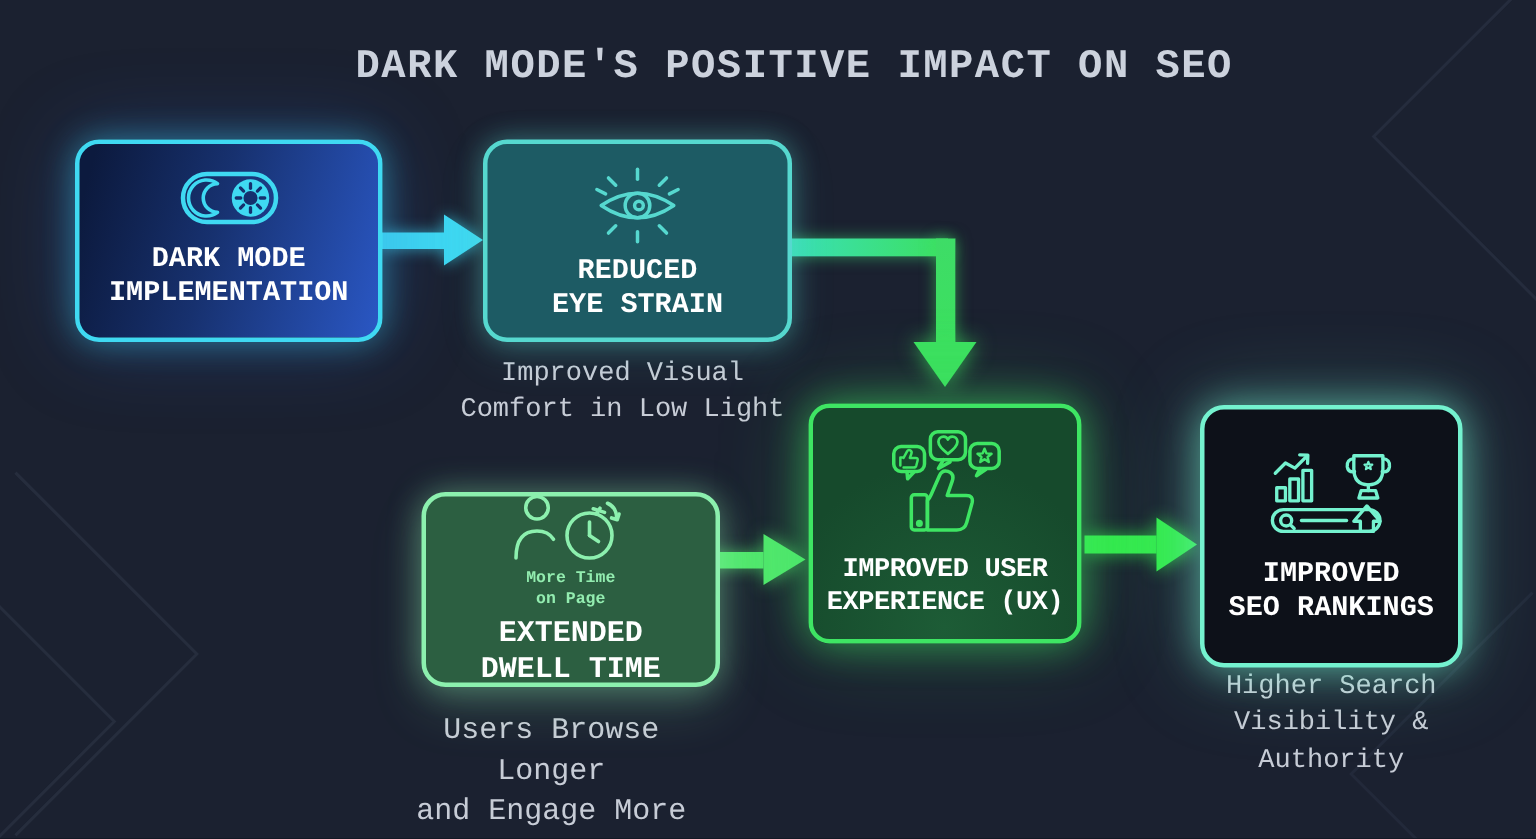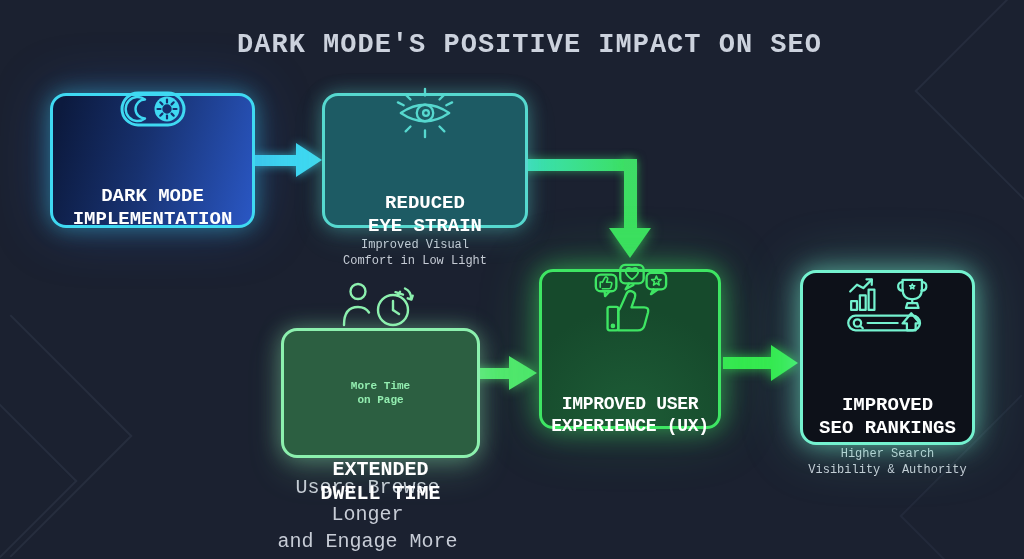--- a/index.html
+++ b/index.html
@@ -20,21 +20,20 @@
 
   .title{
     position:absolute;z-index:2;left:0;top:30px;width:100%;text-align:center;
     font-size:27px;font-weight:bold;letter-spacing:1px;color:var(--title,#ccd2dd);
   }
 
   .node{
     position:absolute;z-index:3;box-sizing:border-box;border-radius:16px;
     display:flex;flex-direction:column;align-items:center;justify-content:center;
     text-align:center;
-    gap:47px;
   }
   .node .label{color:#ffffff;font-weight:bold;line-height:1.2;}
   .node .label div{white-space:nowrap;}
   .icon{display:block;line-height:0;}
   .icon svg{display:block;}
 
   .node.dark-mode{
     left:50px;top:93px;width:205px;height:135px;
     border:3px solid var(--cyan,#3fd9f2);
     background:linear-gradient(105deg,#0c1a3e 5%,#17316f 45%,#2a57c4 100%);
@@ -75,21 +74,21 @@
     left:800px;top:270px;width:175px;height:175px;
     border:3px solid var(--mint-border,#74f2cf);
     background:var(--dark-fill,#0d1119);
     box-shadow:0 0 26px rgba(116,242,207,.6),0 0 60px rgba(116,242,207,.25);
   }
   .node.seo .label{font-size:19px;margin-top:8px;}
   .node.seo .icon{color:var(--mint-border,#74f2cf);}
 
   .caption{
     position:absolute;z-index:2;text-align:center;color:var(--caption,#c7ccd6);
-    font-size:12px;line-height:1.35;
+    font-size:18px;line-height:1.35;
   }
   .caption.eye{left:300px;top:237px;width:230px;}
   .caption.dwell{left:255px;top:474px;width:225px;font-size:20px;text-align:center;}
   .caption.seo{left:785px;top:446px;width:205px;}
 
   
   .shaft{position:absolute;z-index:2;}
   .head{position:absolute;z-index:2;width:0;height:0;}
 
   .a1-shaft{left:253px;top:155px;width:44px;height:11px;background:var(--cyan,#3fd9f2);

